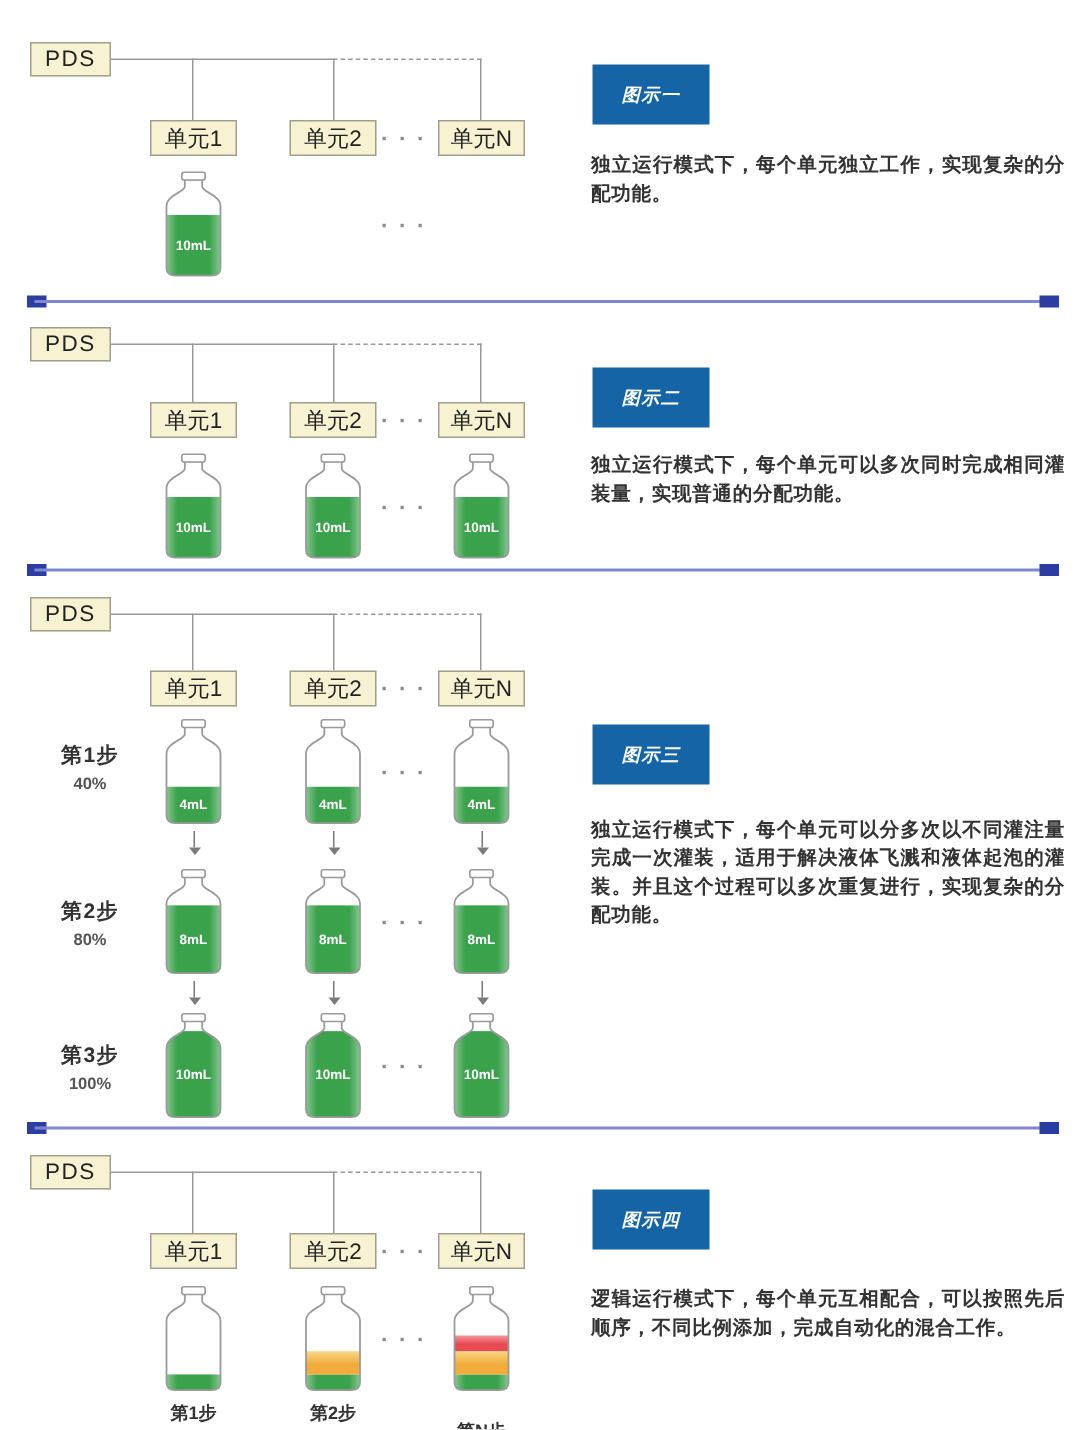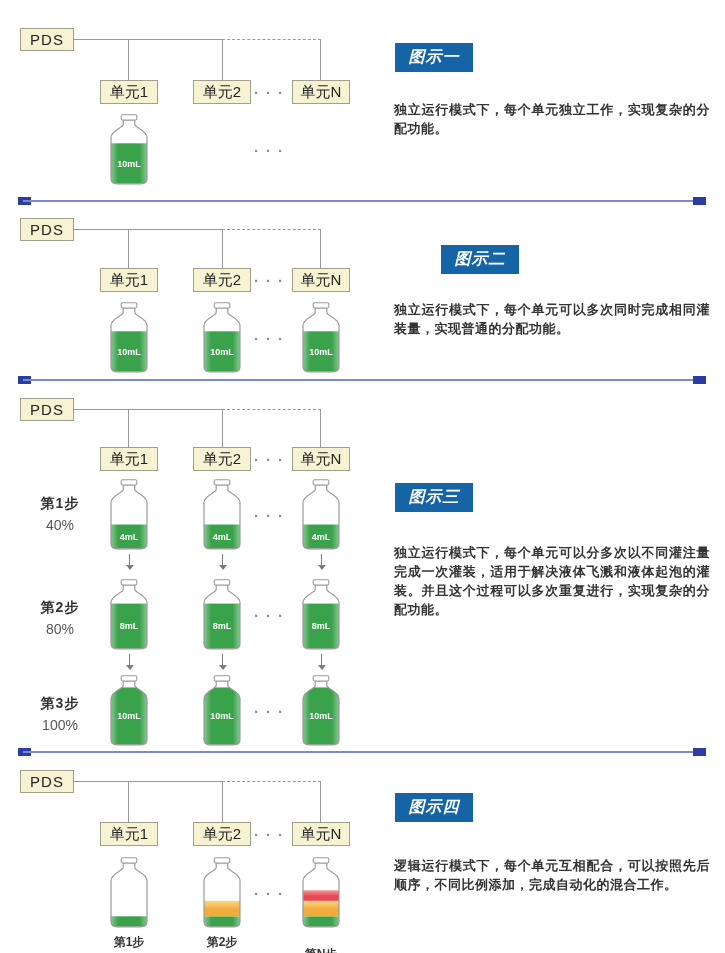--- a/index.html
+++ b/index.html
@@ -14,33 +14,33 @@
   .unit { width:58px; height:24px; font-size:15px; }
 
   .hsolid { position:absolute; height:0; border-top:1px solid var(--line); }
   .hdash  { position:absolute; height:0; border-top:1px dashed var(--line); }
   .vline  { position:absolute; width:0; border-left:1px solid var(--line); }
 
   .dots { position:absolute; color:#8a8a8a; font-size:15px; font-weight:bold; letter-spacing:7px; }
 
   .bottle { position:absolute; width:40px; height:71px; }
 
-  .badge { position:absolute; left:395px; width:78px; height:29px; background:var(--title-bg);
-           color:#fff; font-weight:bold; font-style:italic; font-size:16px; letter-spacing:1px;
+  .badge { position:absolute; left:395px; width:78px; height:40px; background:var(--title-bg);
+           color:#fff; font-weight:bold; font-style:italic; font-size:12px; letter-spacing:1px;
            display:flex; align-items:center; justify-content:center; }
   .desc  { position:absolute; left:394px; width:316px; font-size:13px; font-weight:bold;
            color:var(--text); line-height:19px; letter-spacing:0.5px; text-align:justify; }
 
   .divider { position:absolute; left:18px; width:688px; height:8px; }
   .divider .sq { position:absolute; top:0; width:13px; height:8px; background:var(--divider-square); }
   .divider .ln { position:absolute; left:5px; right:5px; top:3px; height:2px; background:var(--divider-line); }
 
   .steplabel { position:absolute; width:70px; text-align:center; }
   .steplabel .t { font-size:14px; font-weight:bold; color:#333; letter-spacing:1px; }
-  .steplabel .p { font-size:14px; font-weight:normal; color:#555; margin-top:4px; }
+  .steplabel .p { font-size:11px; font-weight:bold; color:#555; margin-top:4px; }
 
   .arrow { position:absolute; width:9px; }
   .arrow .shaft { width:1px; height:11px; background:#7a7a7a; margin:0 auto; }
   .arrow .head  { width:0; height:0; border-left:4px solid transparent; border-right:4px solid transparent;
                   border-top:5.5px solid #7a7a7a; margin:0 auto; }
 
   .caption { position:absolute; width:60px; text-align:center; font-size:12px; font-weight:bold; color:#333; }
 </style>
 </head>
 <body>
@@ -148,21 +148,21 @@
       <clipPath id="bclip5">
             <path d="M14.2,5.8 L14.2,10.5 C14.2,13.8 2,16.2 2,23.5 L2,64.5 C2,68.6 4.6,69.8 8,69.8 L32,69.8 C35.4,69.8 38,68.6 38,64.5 L38,23.5 C38,16.2 25.8,13.8 25.8,10.5 L25.8,5.8 Z"></path>
           </clipPath>
       <path d="M14.2,5.8 L14.2,10.5 C14.2,13.8 2,16.2 2,23.5 L2,64.5 C2,68.6 4.6,69.8 8,69.8 L32,69.8 C35.4,69.8 38,68.6 38,64.5 L38,23.5 C38,16.2 25.8,13.8 25.8,10.5 L25.8,5.8 Z" fill="#ffffff"></path>
       <rect x="2" y="29.299999999999997" width="36" height="40.5" fill="url(#gG)" clip-path="url(#bclip5)"></rect>
           <text x="20" y="52.55" text-anchor="middle" fill="#fff" font-size="9" font-weight="bold" font-family="Liberation Sans, sans-serif">10mL</text>
       <path d="M14.2,5.8 L14.2,10.5 C14.2,13.8 2,16.2 2,23.5 L2,64.5 C2,68.6 4.6,69.8 8,69.8 L32,69.8 C35.4,69.8 38,68.6 38,64.5 L38,23.5 C38,16.2 25.8,13.8 25.8,10.5 L25.8,5.8 Z" fill="none" stroke="#9a9a9a" stroke-width="1.2"></path>
       <rect x="12.2" y="0.8" width="15.6" height="5.2" rx="1.5" fill="#ffffff" stroke="#9a9a9a" stroke-width="1.1"></rect>
     </svg></div>
     <div class="dots" style="left:254px;top:130px;">···</div>
-    <div class="badge" style="top:45px;margin-left:46px;">图示二</div>
+    <div class="badge" style="top:45px;">图示二</div>
     <div class="desc" style="top:100px;">独立运行模式下，每个单元可以多次同时完成相同灌装量，实现普通的分配功能。</div>
   </div>
 
   <div class="divider" style="top:376px;">
     <div class="sq" style="left:0;"></div>
     <div class="ln"></div>
     <div class="sq" style="right:0;"></div>
   </div>
 
   <div class="section" style="top:380px;height:372px;">

